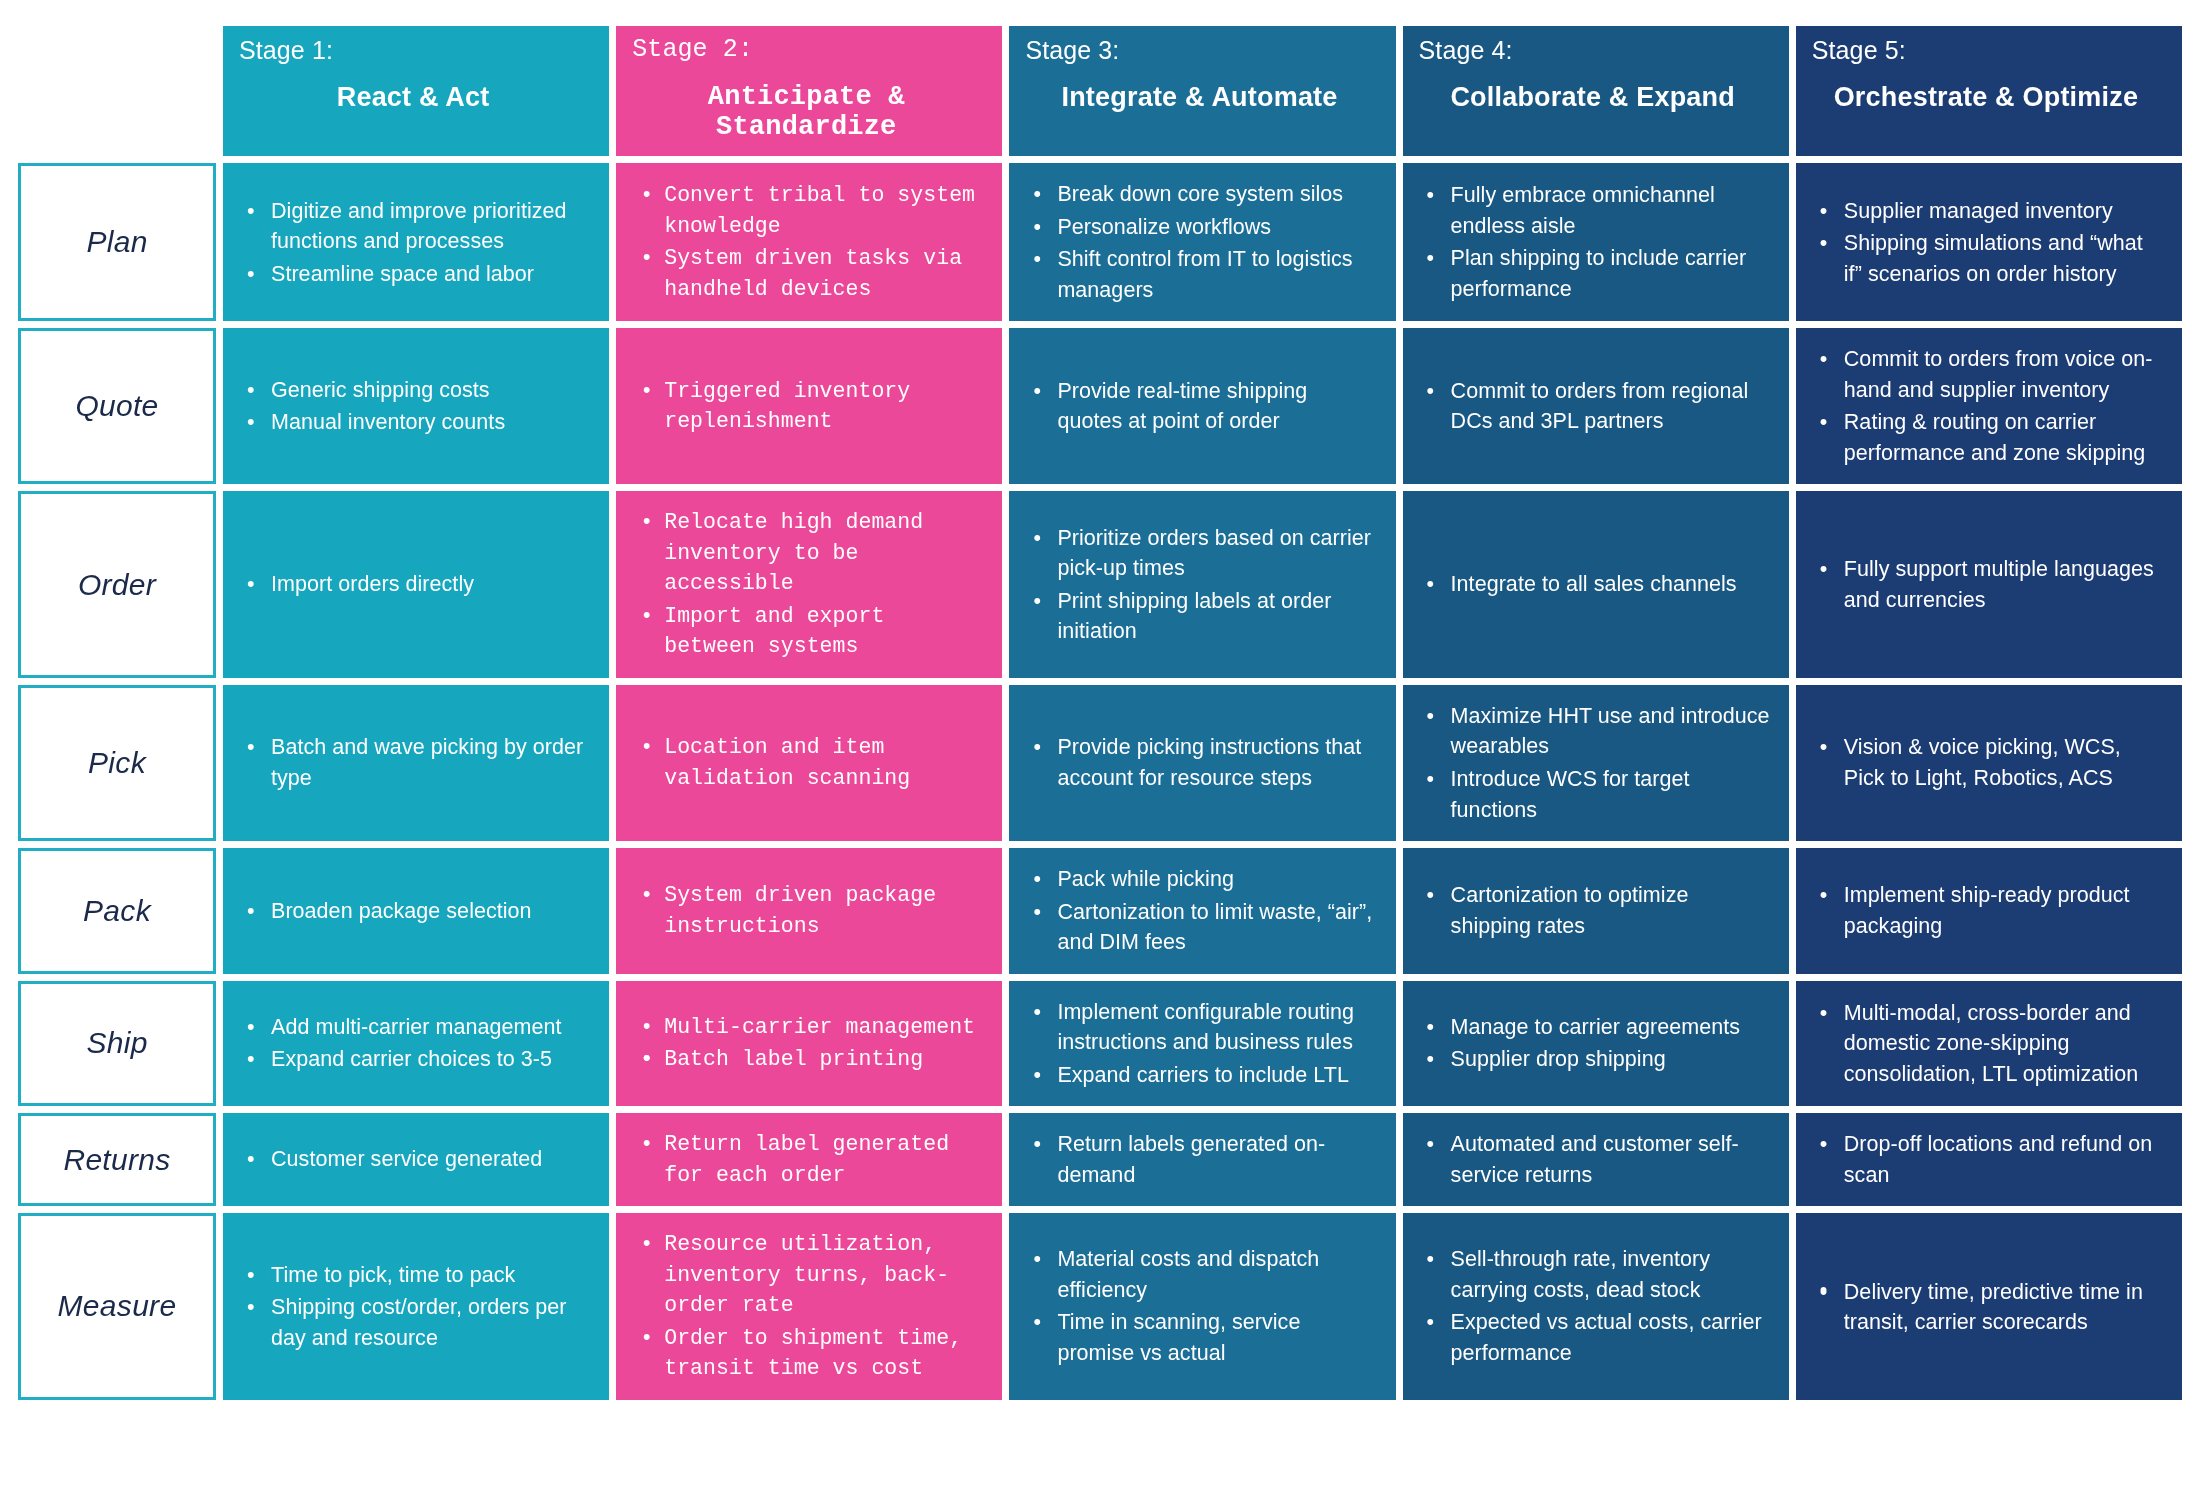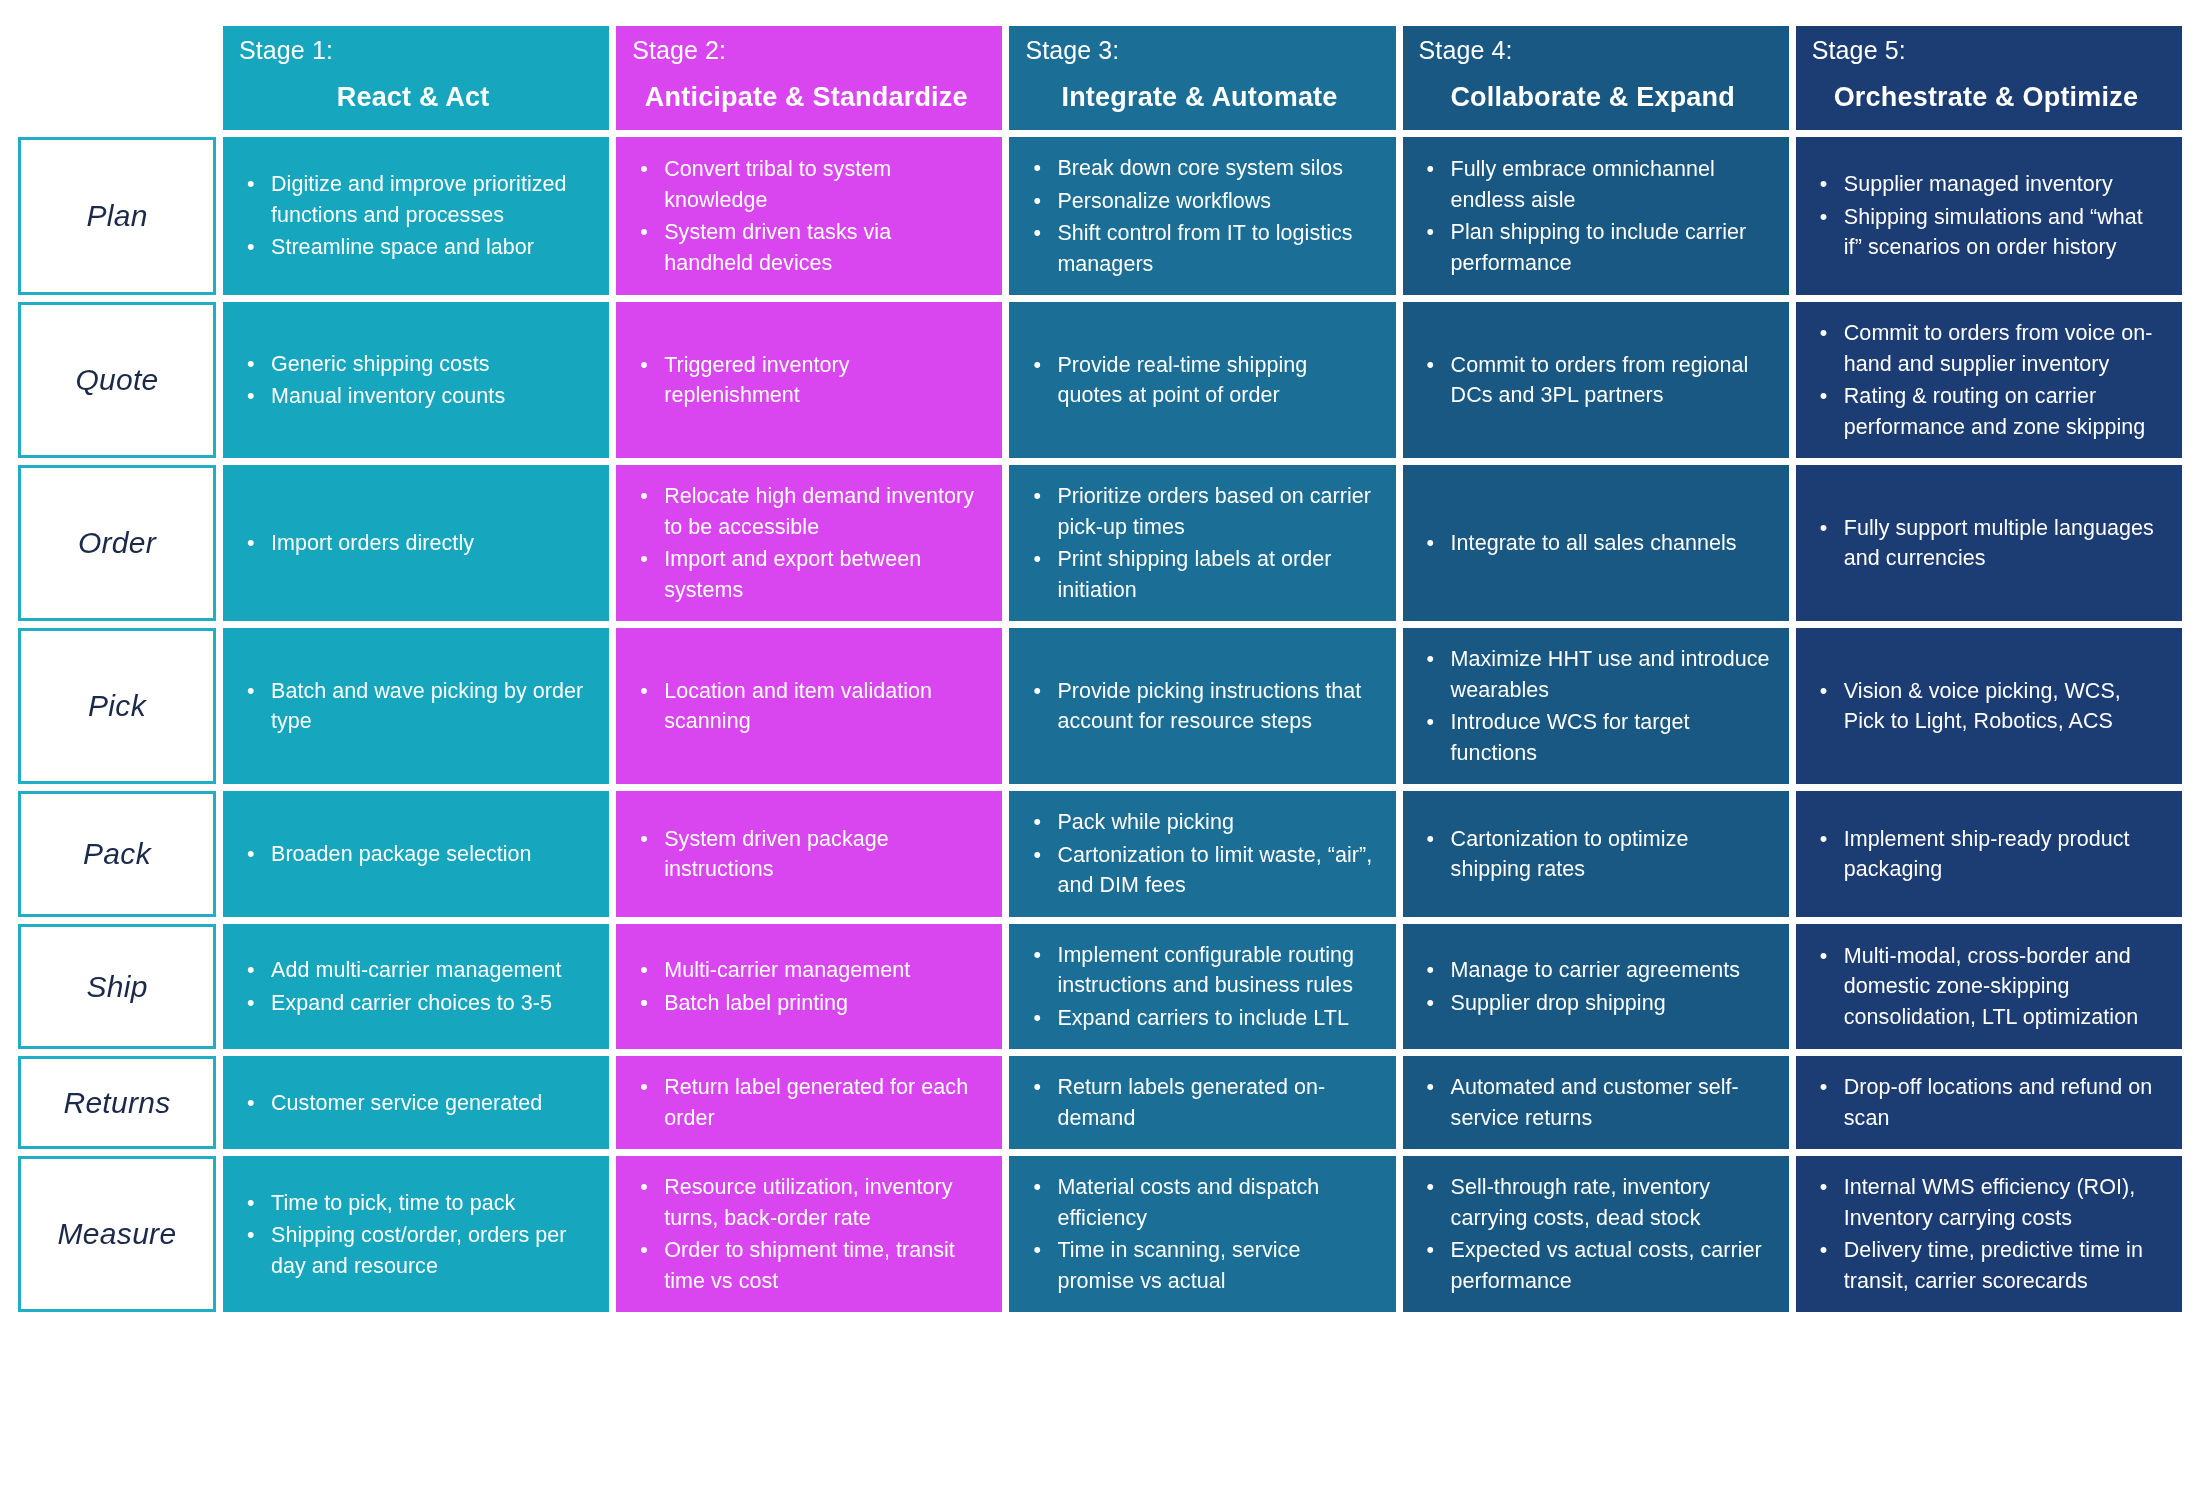--- a/index.html
+++ b/index.html
@@ -110,21 +110,21 @@
     position: absolute;
     left: 10px;
     top: 0;
     font-size: 21.5px;
     line-height: 1.42;
     color: #ffffff;
   }
 
   
   .s1 { background: #16a6bd; }
-  .s2 { background: #d946ef; }
+  .s2 { background: #ec4899; font-family: Liberation Mono, monospace; }
   .s3 { background: #1b6e96; }
   .s4 { background: #195882; }
   .s5 { background: #1c3c74; }
 </style>
 </head>
 <body>
 
 <div class="matrix">
   <div class="grid" id="grid">
       <div class="corner-spacer"></div>
@@ -383,18 +383,18 @@
         </ul>
       </div>
       <div class="cell s4">
         <ul>
           <li><span class="bullet">•</span><span>Sell-through rate, inventory carrying costs, dead stock</span></li>
           <li><span class="bullet">•</span><span>Expected vs actual costs, carrier performance</span></li>
         </ul>
       </div>
       <div class="cell s5">
         <ul>
-          <li><span class="bullet">•</span><span>Internal WMS efficiency (ROI), Inventory carrying costs</span></li>
+          <li><span class="bullet">•</span></li>
           <li><span class="bullet">•</span><span>Delivery time, predictive time in transit, carrier scorecards</span></li>
         </ul>
       </div>
     </div>
 </div>
 
 </body></html>

